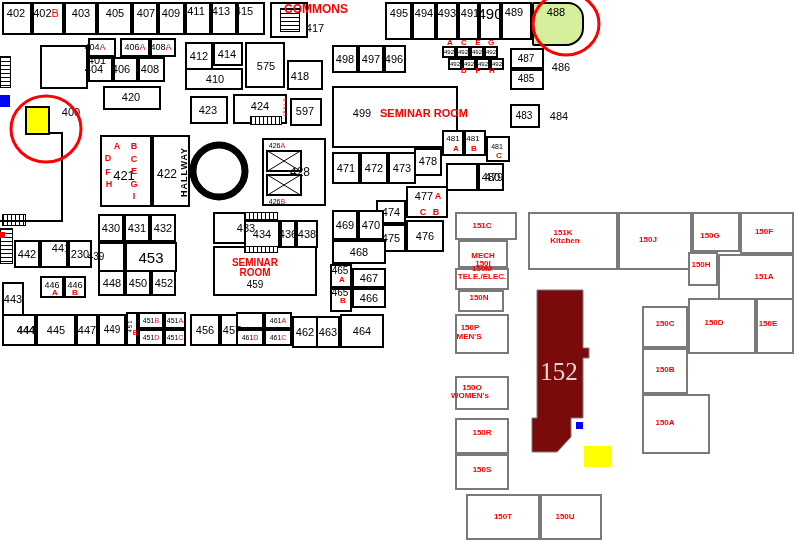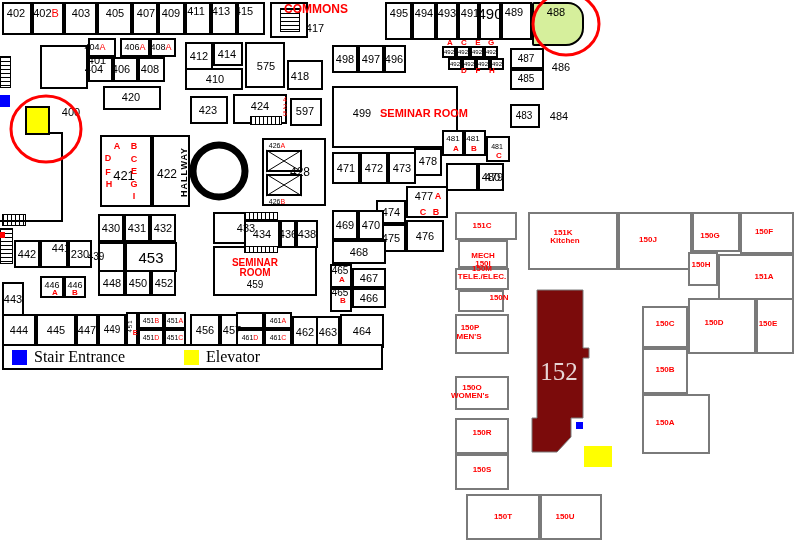--- a/index.html
+++ b/index.html
@@ -271,21 +271,21 @@
       <div class="lbl" style="left: 369px; top: 278px; font-size: 11px; color: rgb(0, 0, 0); transform: translate(-50%, -50%);">467</div>
       <div class="lbl" style="left: 369px; top: 298px; font-size: 11px; color: rgb(0, 0, 0); transform: translate(-50%, -50%);">466</div>
       <div class="lbl" style="left: 27px; top: 254px; font-size: 11px; color: rgb(0, 0, 0); transform: translate(-50%, -50%);">442</div>
       <div class="lbl" style="left: 54px; top: 248px; font-size: 11px; color: rgb(0, 0, 0); transform: translate(-50%, -50%); margin-left: 7px;">441</div>
       <div class="lbl" style="left: 80px; top: 254px; font-size: 11px; color: rgb(0, 0, 0); transform: translate(-50%, -50%);">230</div>
       <div class="lbl" style="left: 13px; top: 299px; font-size: 11px; color: rgb(0, 0, 0); transform: translate(-50%, -50%);">443</div>
       <div class="lbl" style="left: 52px; top: 285px; font-size: 9px; color: rgb(0, 0, 0); transform: translate(-50%, -50%);">446</div>
       <div class="lbl" style="left: 55px; top: 293px; font-size: 8px; color: rgb(255, 0, 0); font-weight: bold; transform: translate(-50%, -50%);">A</div>
       <div class="lbl" style="left: 75px; top: 285px; font-size: 9px; color: rgb(0, 0, 0); transform: translate(-50%, -50%);">446</div>
       <div class="lbl" style="left: 75px; top: 293px; font-size: 8px; color: rgb(255, 0, 0); font-weight: bold; transform: translate(-50%, -50%);">B</div>
-      <div class="lbl" style="left: 19px; top: 330px; font-size: 11px; color: rgb(0, 0, 0); transform: translate(-50%, -50%);">444</div>
+      <div class="lbl" style="left: 26px; top: 330px; font-size: 11px; color: rgb(0, 0, 0); transform: translate(-50%, -50%); font-weight: bold;">444</div>
       <div class="lbl" style="left: 56px; top: 330px; font-size: 11px; color: rgb(0, 0, 0); transform: translate(-50%, -50%);">445</div>
       <div class="lbl" style="left: 87px; top: 330px; font-size: 11px; color: rgb(0, 0, 0); transform: translate(-50%, -50%);">447</div>
       <div class="lbl" style="left: 112px; top: 330px; font-size: 10px; color: rgb(0, 0, 0); transform: translate(-50%, -50%);">449</div>
       <div class="lbl" style="left: 130px; top: 326px; font-size: 6px; color: rgb(0, 0, 0); letter-spacing: 1px; transform: translate(-50%, -50%) rotate(-90deg);">451</div>
       <div class="lbl" style="left: 135px; top: 332px; font-size: 7px; color: rgb(255, 0, 0); font-weight: bold; transform: translate(-50%, -50%);">E</div>
       <div class="lbl" style="left: 151px; top: 320px; font-size: 7px; color: rgb(0, 0, 0); transform: translate(-50%, -50%);"><span>451</span><span style="color: rgb(255, 0, 0);">B</span></div>
       <div class="lbl" style="left: 175px; top: 320px; font-size: 7px; color: rgb(0, 0, 0); transform: translate(-50%, -50%);"><span>451</span><span style="color: rgb(255, 0, 0);">A</span></div>
       <div class="lbl" style="left: 151px; top: 337px; font-size: 7px; color: rgb(0, 0, 0); transform: translate(-50%, -50%);"><span>451</span><span style="color: rgb(255, 0, 0);">D</span></div>
       <div class="lbl" style="left: 175px; top: 337px; font-size: 7px; color: rgb(0, 0, 0); transform: translate(-50%, -50%);"><span>451</span><span style="color: rgb(255, 0, 0);">C</span></div>
       <div class="lbl" style="left: 205px; top: 330px; font-size: 11px; color: rgb(0, 0, 0); transform: translate(-50%, -50%);">456</div>
@@ -319,21 +319,21 @@
       <div class="box" style="left: 756px; top: 298px; width: 38px; height: 56px; border-color: rgb(122, 122, 122);"></div>
       <div class="box" style="left: 642px; top: 348px; width: 46px; height: 46px; border-color: rgb(122, 122, 122);"></div>
       <div class="box" style="left: 642px; top: 394px; width: 68px; height: 60px; border-color: rgb(122, 122, 122);"></div>
       <div class="marker" style="left: 576px; top: 422px; width: 7px; height: 7px; background: rgb(0, 0, 255);"></div>
       <div class="marker" style="left: 584px; top: 446px; width: 28px; height: 21px; background: rgb(255, 255, 0);"></div>
       <div class="lbl" style="left: 482px; top: 226px; font-size: 8px; color: rgb(255, 0, 0); font-weight: bold; transform: translate(-50%, -50%);">151C</div>
       <div class="lbl" style="left: 483px; top: 264px; font-size: 8px; color: rgb(255, 0, 0); font-weight: bold; transform: translate(-50%, -50%);">150I</div>
       <div class="lbl" style="left: 483px; top: 256px; font-size: 8px; color: rgb(255, 0, 0); font-weight: bold; transform: translate(-50%, -50%);">MECH</div>
       <div class="lbl" style="left: 482px; top: 269px; font-size: 8px; color: rgb(255, 0, 0); font-weight: bold; transform: translate(-50%, -50%);">150M</div>
       <div class="lbl" style="left: 482px; top: 277px; font-size: 8px; color: rgb(255, 0, 0); font-weight: bold; transform: translate(-50%, -50%);">TELE./ELEC.</div>
-      <div class="lbl" style="left: 499px; top: 298px; font-size: 8px; color: rgb(255, 0, 0); font-weight: bold; transform: translate(-50%, -50%);">150N</div>
+      <div class="lbl" style="left: 479px; top: 298px; font-size: 8px; color: rgb(255, 0, 0); font-weight: bold; transform: translate(-50%, -50%);">150N</div>
       <div class="lbl" style="left: 470px; top: 328px; font-size: 8px; color: rgb(255, 0, 0); font-weight: bold; transform: translate(-50%, -50%);">150P</div>
       <div class="lbl" style="left: 469px; top: 337px; font-size: 8px; color: rgb(255, 0, 0); font-weight: bold; transform: translate(-50%, -50%);">MEN'S</div>
       <div class="lbl" style="left: 472px; top: 388px; font-size: 8px; color: rgb(255, 0, 0); font-weight: bold; transform: translate(-50%, -50%);">150O</div>
       <div class="lbl" style="left: 470px; top: 396px; font-size: 8px; color: rgb(255, 0, 0); font-weight: bold; transform: translate(-50%, -50%);">WOMEN's</div>
       <div class="lbl" style="left: 482px; top: 433px; font-size: 8px; color: rgb(255, 0, 0); font-weight: bold; transform: translate(-50%, -50%);">150R</div>
       <div class="lbl" style="left: 482px; top: 470px; font-size: 8px; color: rgb(255, 0, 0); font-weight: bold; transform: translate(-50%, -50%);">150S</div>
       <div class="lbl" style="left: 503px; top: 517px; font-size: 8px; color: rgb(255, 0, 0); font-weight: bold; transform: translate(-50%, -50%);">150T</div>
       <div class="lbl" style="left: 565px; top: 517px; font-size: 8px; color: rgb(255, 0, 0); font-weight: bold; transform: translate(-50%, -50%);">150U</div>
       <div class="lbl" style="left: 563px; top: 233px; font-size: 8px; color: rgb(255, 0, 0); font-weight: bold; transform: translate(-50%, -50%);">151K</div>
       <div class="lbl" style="left: 565px; top: 241px; font-size: 8px; color: rgb(255, 0, 0); font-weight: bold; transform: translate(-50%, -50%);">Kitchen</div>
@@ -360,21 +360,15 @@
         <line x1="302" y1="174" x2="266" y2="196"></line>
     </g>
   </svg>
 
   <svg class="svg-top" width="800" height="553">
     <circle cx="219" cy="171" r="26" fill="none" stroke="#000" stroke-width="7"></circle>
     <ellipse cx="46" cy="129" rx="35" ry="33" fill="none" stroke="#ff0000" stroke-width="3"></ellipse>
     <ellipse cx="566" cy="24" rx="33" ry="31" fill="none" stroke="#ff0000" stroke-width="3"></ellipse>
   </svg>
 
-  <div class="legendL">
-    <span class="sw" style="left:8px;background:#0000ff"></span>
-    <span class="ltext" style="left:30px">Stair Entrance</span>
-    <span class="sw" style="left:180px;background:#ffff00"></span>
-    <span class="ltext" style="left:202px">Elevator</span>
-  </div>
 
 
 </div>
 
 </body></html>

